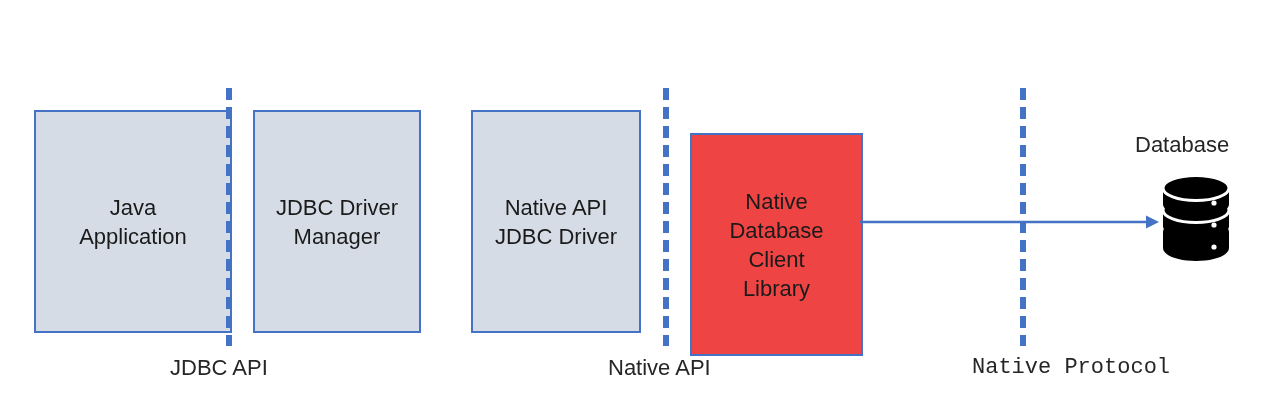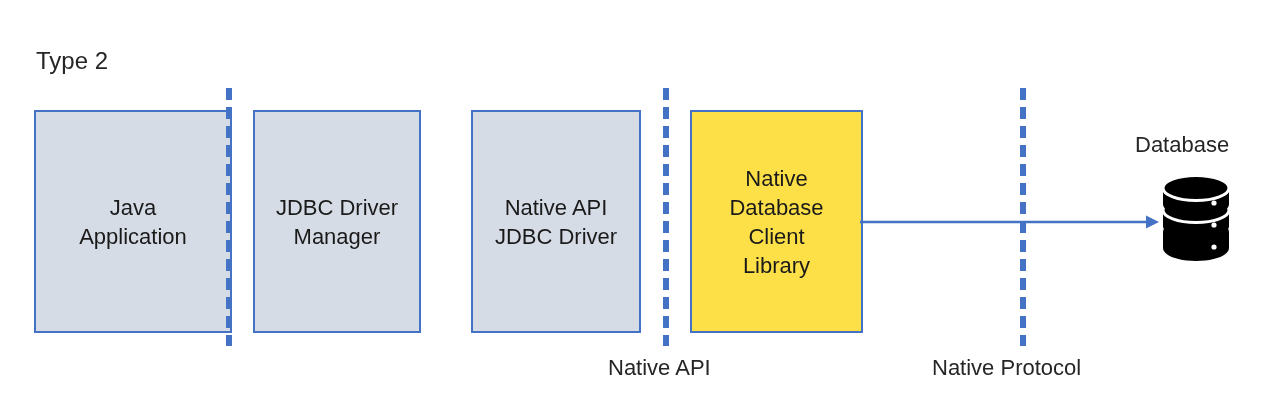--- a/index.html
+++ b/index.html
@@ -37,21 +37,21 @@
     top: 110px;
     height: 223px;
     box-sizing: border-box;
     border: 2px solid #4472c4;
     display: flex;
     align-items: center;
     justify-content: center;
     text-align: center;
   }
   .layer-box.filled { background: #d6dce5; }
-  .layer-box.hollow { background: #fde047; }
+  .layer-box.hollow { background: #ef4444; margin-top: 23px; }
   .layer-box-label {
     font-size: 22px;
     line-height: 29px;
     color: #1a1a1a;
     padding: 0 6px;
     white-space: pre-line;
   }
 
   .box-java-application       { left: 34px;  width: 198px; }
   .box-jdbc-driver-manager    { left: 253px; width: 168px; }
@@ -80,21 +80,21 @@
   .separator-caption {
     position: absolute;
     top: 354px;
     font-size: 22px;
     line-height: 28px;
     color: #262626;
     white-space: nowrap;
   }
   .cap-jdbc-api        { left: 170px; }
   .cap-native-api      { left: 608px; }
-  .cap-native-protocol { left: 932px; }
+  .cap-native-protocol { left: 972px; font-family: Liberation Mono, monospace; }
 
   
   .connector-arrow {
     position: absolute;
     left: 860px;
     top: 200px;
     width: 300px;
     height: 44px;
     overflow: visible;
   }
@@ -115,21 +115,20 @@
     top: 170px;
     width: 70px;
     height: 92px;
   }
 </style>
 </head>
 <body>
 
 <div id="diagram">
 
-  <div class="diagram-title">Type 2</div>
 
   <div class="layer-box filled box-java-application">
     <span class="layer-box-label">Java
 Application</span>
   </div>
 
   <div class="layer-box filled box-jdbc-driver-manager">
     <span class="layer-box-label">JDBC Driver
 Manager</span>
   </div>
@@ -143,20 +142,21 @@
     <span class="layer-box-label">Native
 Database
 Client
 Library</span>
   </div>
 
   <div class="separator sep-jdbc-api"></div>
   <div class="separator sep-native-api"></div>
   <div class="separator sep-native-protocol"></div>
 
+  <div class="separator-caption cap-jdbc-api">JDBC API</div>
   <div class="separator-caption cap-native-api">Native API</div>
   <div class="separator-caption cap-native-protocol">Native Protocol</div>
 
   <svg class="connector-arrow" viewBox="0 0 300 44">
     <line x1="0" y1="22" x2="286" y2="22" stroke="#4472c4" stroke-width="2.5"></line>
     <polygon points="286,15.5 299,22 286,28.5" fill="#4472c4"></polygon>
   </svg>
 
   <div class="database-label">Database</div>
 

